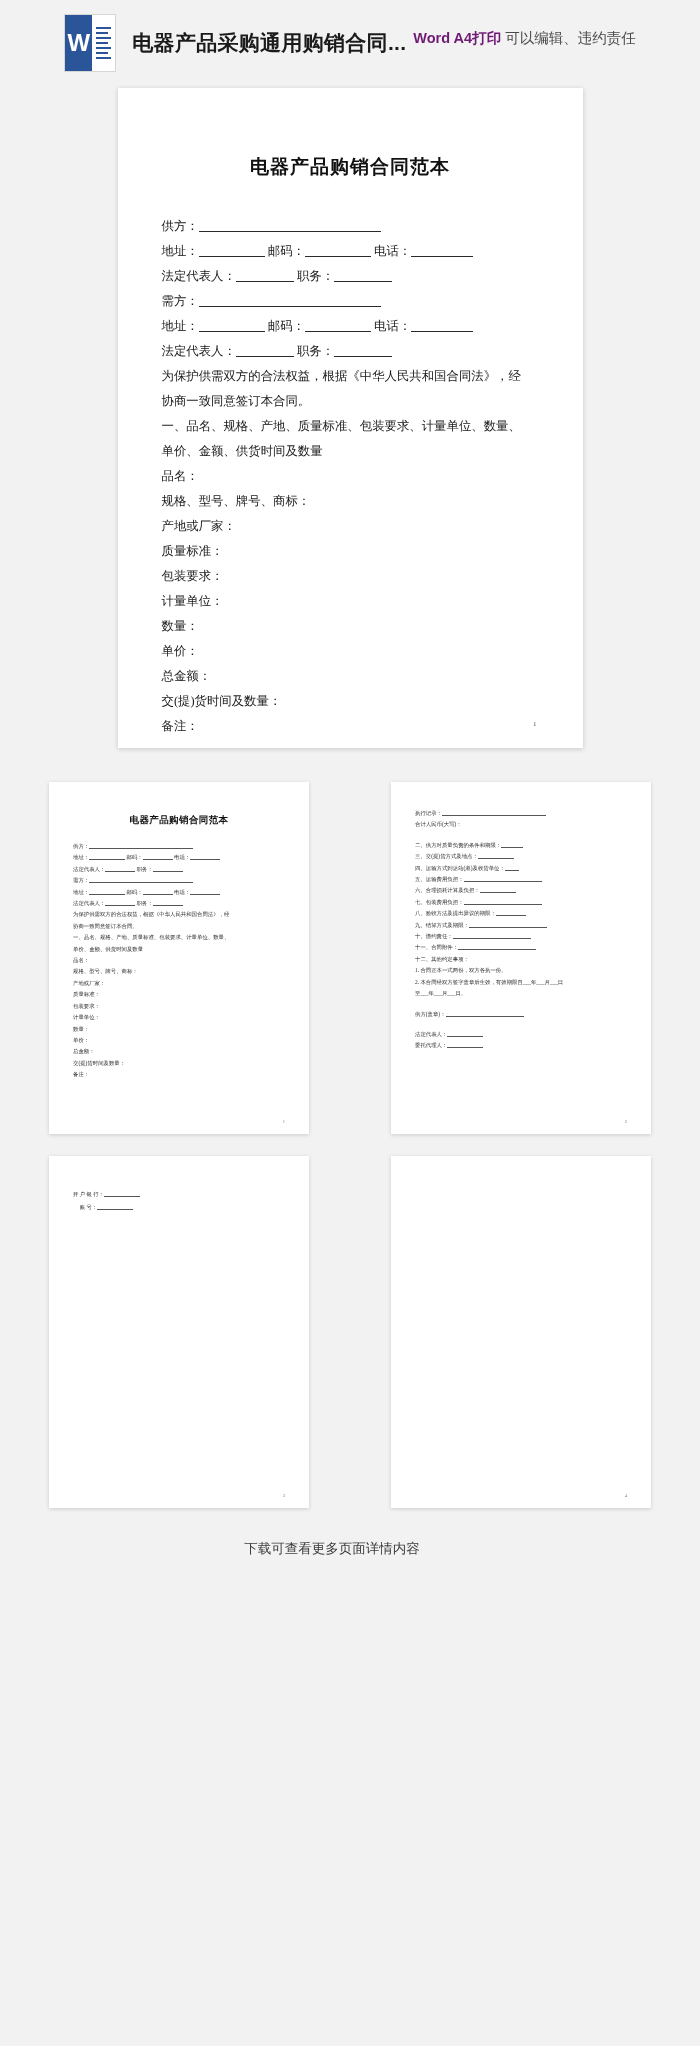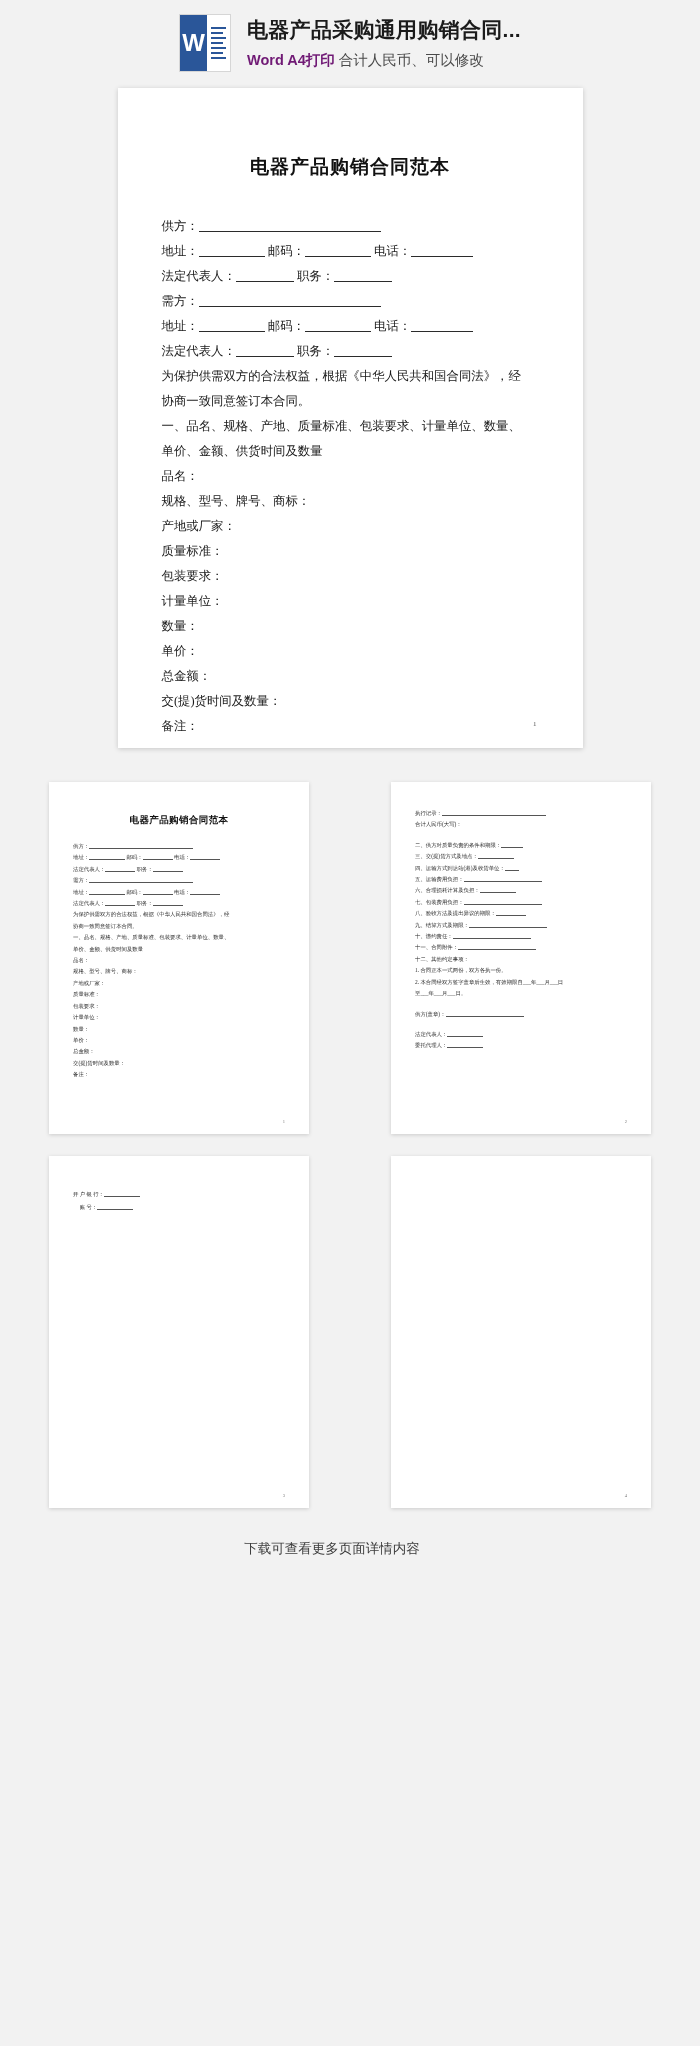--- a/index.html
+++ b/index.html
@@ -41,21 +41,21 @@
   }
   .word-icon .wi-right {
     flex:1; height:100%;
     background:#fff;
     padding:8px 4px 8px 4px;
     display:flex; flex-direction:column; justify-content:center; gap:3px;
   }
   .word-icon .wi-right i { display:block; height:2px; background:#2a5699; width:100%; }
   .word-icon .wi-right i:nth-child(even){ width:78%; }
 
-  .header-text { display:flex; flex-direction:column; gap:7px; }
+  .header-text { display:flex; flex-direction:row; gap:7px; }
   .header-title {
     font-family:"Liberation Sans",sans-serif;
     font-weight:bold;
     font-size:21px;
     color:#1b1b1b;
     letter-spacing:.3px;
     white-space:nowrap;
   }
   .header-sub {
     font-family:"Liberation Sans",sans-serif;
@@ -181,21 +181,21 @@
           <i></i>
           <i></i>
           <i></i>
           <i></i>
       </div>
     </div>
     <div class="header-text">
       <div class="header-title">电器产品采购通用购销合同...</div>
       <div class="header-sub">
         <b>Word A4打印</b>
-        <span>合计人民币、可以修改</span>
+        <span>可以编辑、违约责任</span>
       </div>
     </div>
   </div>
 </div>
 
 <div class="preview-wrap">
   <div class="page-big">
     <div class="doc-title">电器产品购销合同范本</div>
     <div class="doc-body">
 

